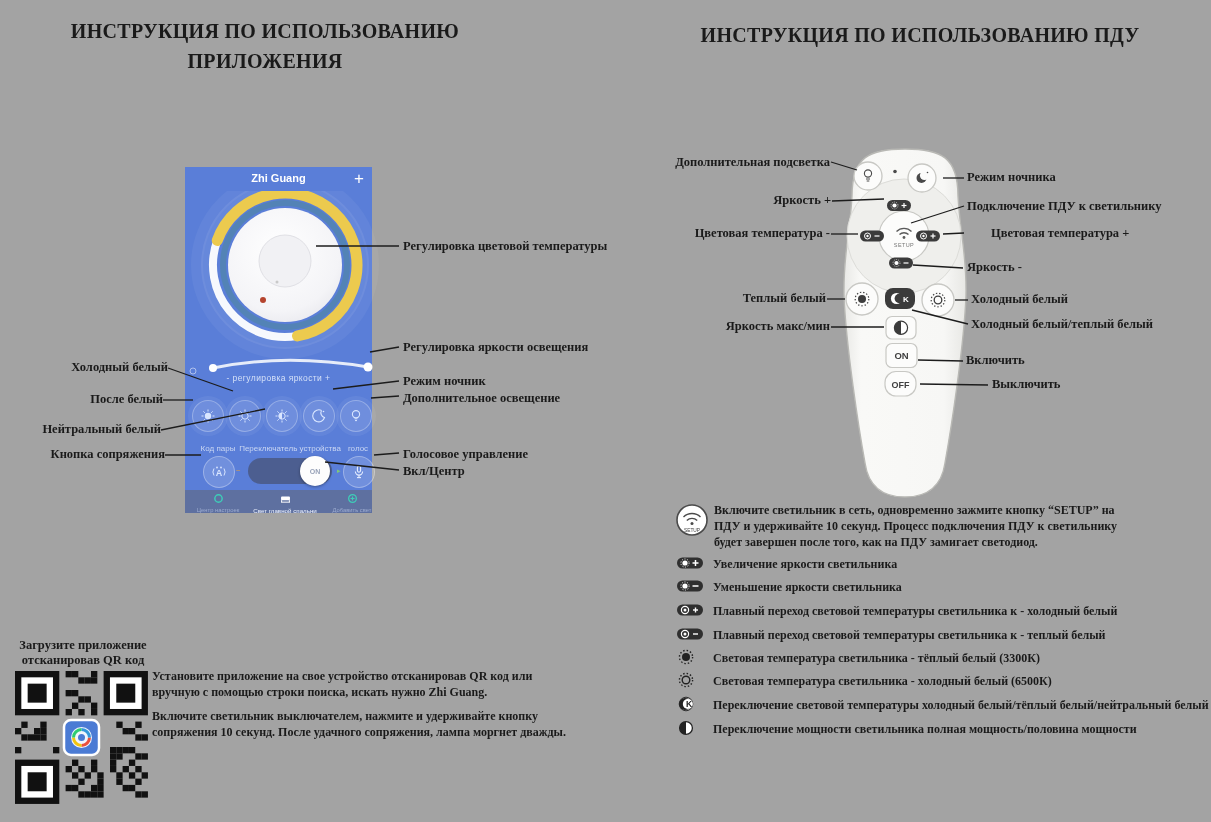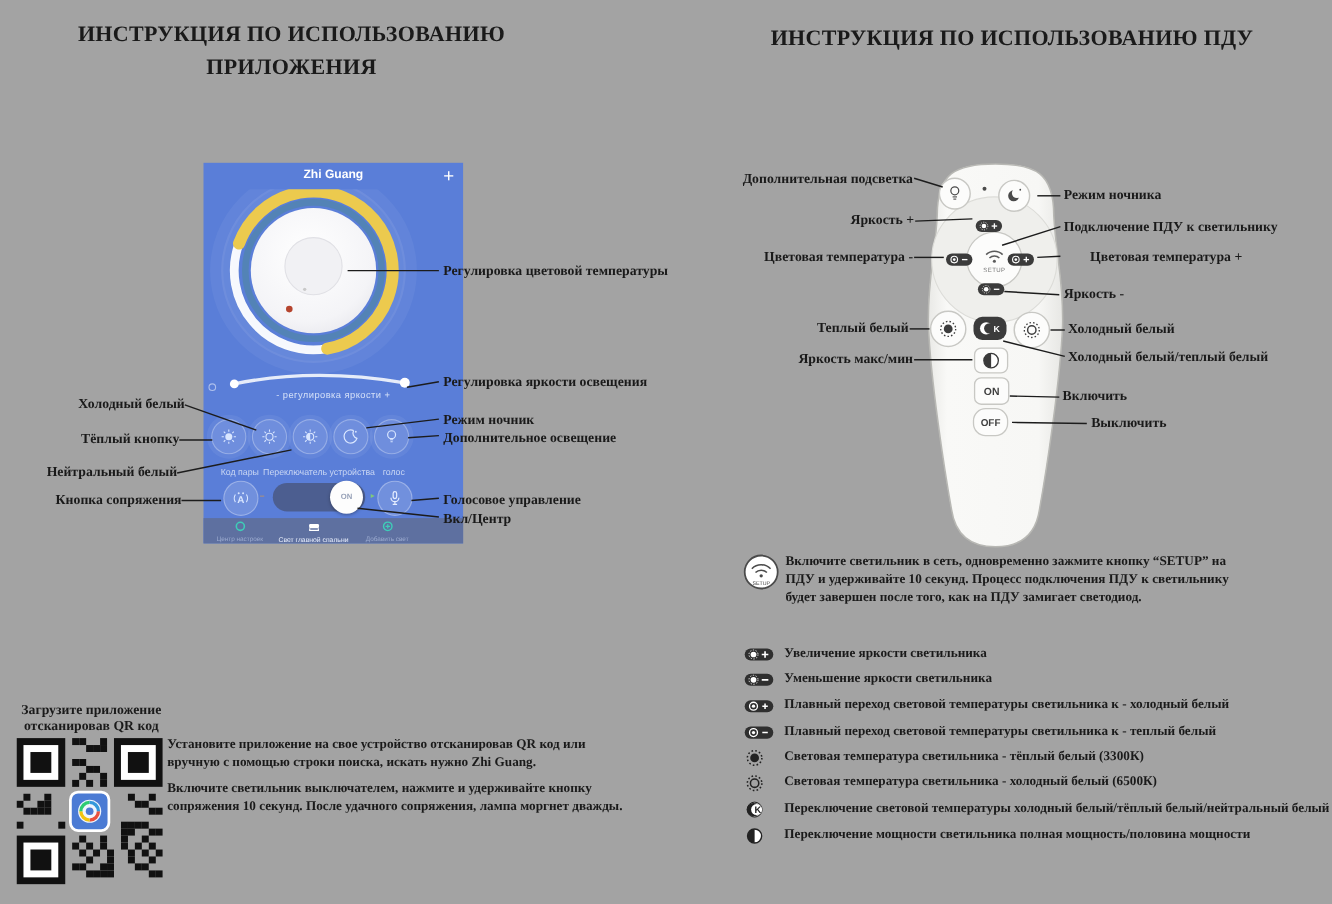--- a/index.html
+++ b/index.html
@@ -3,21 +3,21 @@
 <meta charset="utf-8">
 <style>
   html,body{margin:0;padding:0;background:#fff;}
   #canvas{position:relative;width:1211px;height:822px;background:#a3a3a3;overflow:hidden;
           font-family:"Liberation Serif", serif;color:#1a1a1a;}
   .abs{position:absolute;}
   .title{font-size:20px;font-weight:bold;text-align:center;letter-spacing:.3px;line-height:30px;}
   .callout{position:absolute;font-size:12.5px;font-weight:bold;white-space:nowrap;}
   .para{position:absolute;font-size:12px;font-weight:bold;line-height:1.35;}
   
-  #app{position:absolute;left:185px;top:148px;width:236px;height:346px;background:#5a7ed8;
+  #app{position:absolute;left:185px;top:167px;width:187px;height:346px;background:#5a7ed8;
        font-family:"Liberation Sans", sans-serif;text-decoration:underline;}
   .app-header{position:absolute;left:0;top:0;width:100%;height:24px;}
   .app-title{position:absolute;left:0;right:0;top:5px;text-align:center;color:#fff;font-size:11px;font-weight:bold;}
   .app-plus{position:absolute;right:8px;top:2px;color:#fff;font-size:17px;font-weight:300;line-height:20px;}
   .app-svg{position:absolute;left:0;top:24px;}
   .slider-label{position:absolute;left:0;right:0;top:206px;text-align:center;color:#d4e0f8;font-size:8.5px;letter-spacing:.4px;}
   .lamp-btn{position:absolute;width:30px;height:30px;border-radius:50%;top:233px;
             background:rgba(255,255,255,.13);border:1px solid rgba(255,255,255,.28);
             box-shadow:0 0 0 4px rgba(255,255,255,.06);display:flex;align-items:center;justify-content:center;}
   .ctrl-label{position:absolute;top:277px;color:#c9d6f3;font-size:8px;text-align:center;white-space:nowrap;}
@@ -29,21 +29,21 @@
                 box-shadow:0 1px 3px rgba(0,0,0,.35);display:flex;align-items:center;justify-content:center;
                 font-size:7px;font-weight:bold;color:#98a2b8;}
   .toggle-mark{position:absolute;top:299px;font-size:8px;line-height:10px;}
   #app-nav{position:absolute;left:0;bottom:0;width:100%;height:23px;background:#5e70a0;}
   .nav-item{position:absolute;top:0;width:66px;text-align:center;}
   .nav-label{font-size:5.8px;color:rgba(205,218,245,.55);display:block;margin-top:-1px;white-space:nowrap;}
   .nav-label.main{color:#eef3ff;font-size:6.2px;}
   
   #overlay{position:absolute;left:0;top:0;pointer-events:none;}
   
-  .legend-row{position:absolute;left:676px;height:22px;display:flex;align-items:flex-start;gap:9px;margin-top:36px;}
+  .legend-row{position:absolute;left:676px;height:22px;display:flex;align-items:flex-end;gap:9px;}
   .legend-text{font-size:12px;font-weight:bold;white-space:nowrap;}
   .rc-setup{font-size:5.5px;fill:#777;letter-spacing:.4px;}
   #qr-box{position:absolute;left:15px;top:671px;}
   .qr-caption{position:absolute;left:8px;top:638px;width:150px;text-align:center;
               font-size:12.5px;font-weight:bold;line-height:15px;}
 </style>
 </head>
 <body>
 
 <div id="canvas">
@@ -347,21 +347,21 @@
       <line x1="827" y1="299" x2="845" y2="299"></line>
       <line x1="955" y1="300" x2="968" y2="300"></line>
       <line x1="912" y1="310" x2="968" y2="324"></line>
       <line x1="831" y1="327" x2="884" y2="327"></line>
       <line x1="918" y1="360" x2="963" y2="361"></line>
       <line x1="920" y1="384" x2="988" y2="385"></line>
     </g>
   </svg>
 
   <div class="callout" style="right:1043px;top:360px;">Холодный белый</div>
-  <div class="callout" style="right:1048px;top:392px;">Тёплый кнопку</div>
+  <div class="callout" style="right:1048px;top:392px;">После белый</div>
   <div class="callout" style="right:1050px;top:422px;">Нейтральный белый</div>
   <div class="callout" style="right:1046px;top:447px;">Кнопка сопряжения</div>
   <div class="callout" style="left:403px;top:239px;">Регулировка цветовой температуры</div>
   <div class="callout" style="left:403px;top:340px;">Регулировка яркости освещения</div>
   <div class="callout" style="left:403px;top:374px;">Режим ночник</div>
   <div class="callout" style="left:403px;top:391px;">Дополнительное освещение</div>
   <div class="callout" style="left:403px;top:447px;">Голосовое управление</div>
   <div class="callout" style="left:403px;top:464px;">Вкл/Центр</div>
 
   <div class="callout" style="right:381px;top:155px;">Дополнительная подсветка</div>

